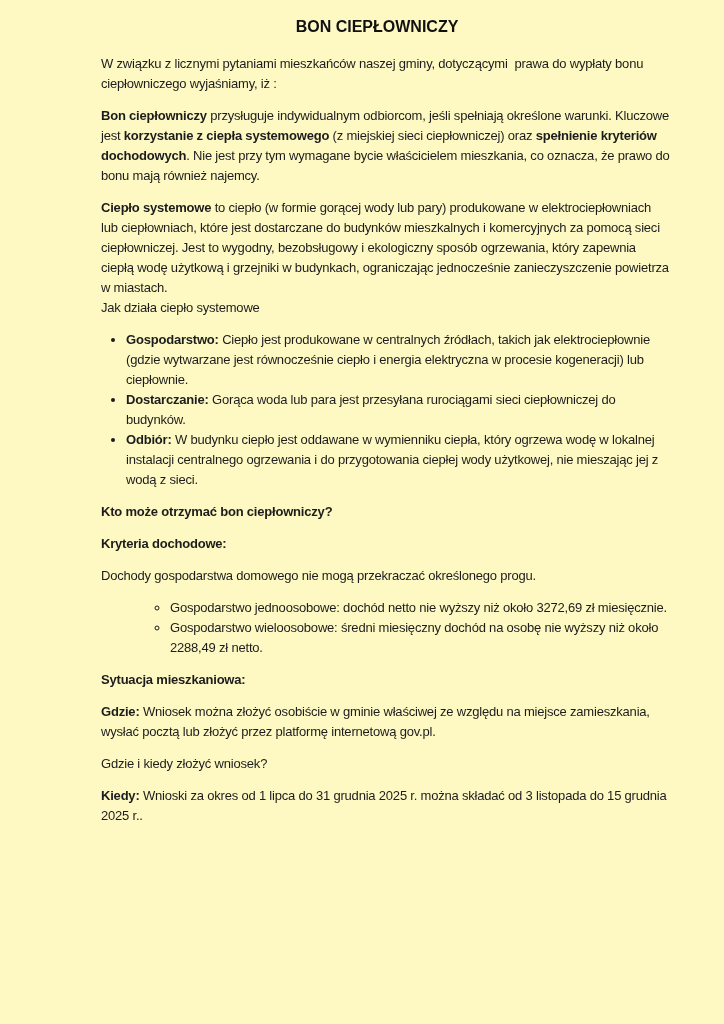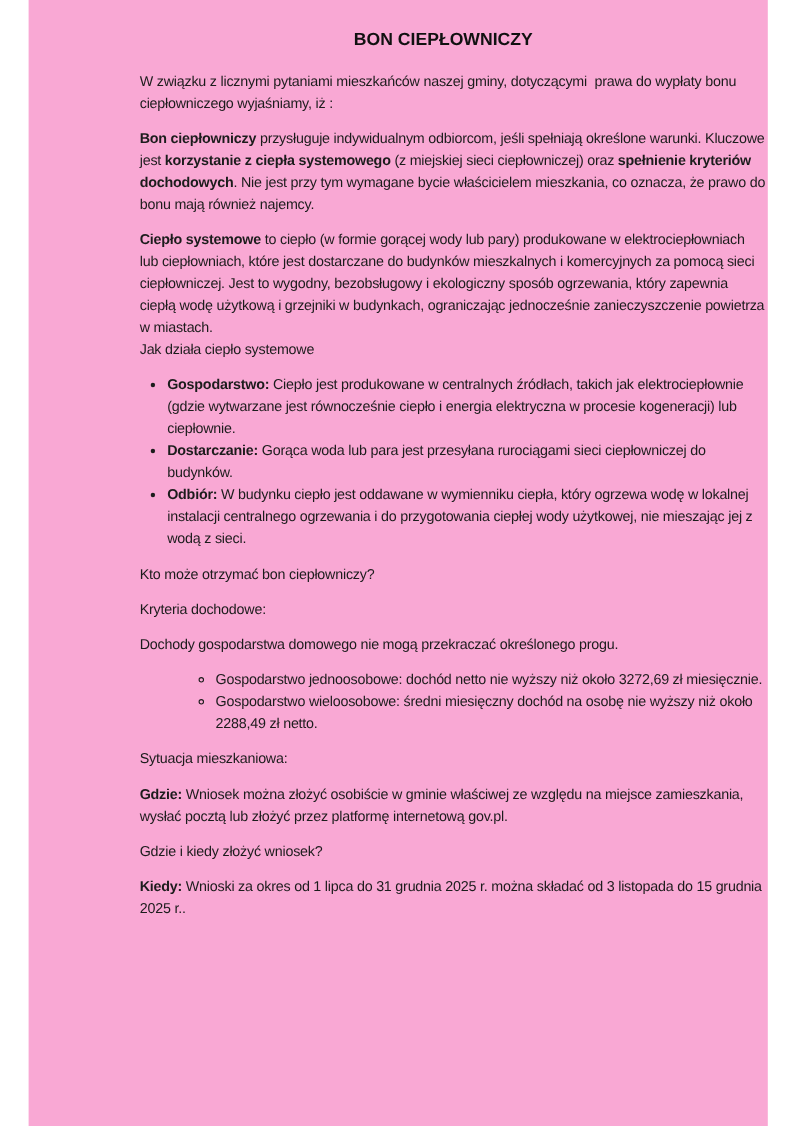--- a/index.html
+++ b/index.html
@@ -1,42 +1,42 @@
 <!DOCTYPE html>
 <html lang="pl"><head>
 <meta charset="utf-8">
 <style>
   * { margin: 0; padding: 0; box-sizing: border-box; }
   html, body { background: #ffffff; }
   .page {
     position: relative;
-    width: 672px;
+    width: 724px;
     height: 1024px;
     margin: 0 auto;
-    background: #f9a8d4;
-    padding: 26px 54px 0 84px;
+    background: #fef9c3;
+    padding: 16px 54px 0 84px;
     font-family: "Liberation Sans", sans-serif;
     font-size: 13px;
     line-height: 20px;
     letter-spacing: -0.2px;
     color: #1c1c1c;
     overflow: hidden;
   }
   .content { width: 586px; }
   .doc-title {
     font-size: 16px;
     font-weight: bold;
     text-align: center;
     letter-spacing: 0;
     line-height: 22px;
     margin-bottom: 16px;
     color: #111111;
   }
   p { margin: 0 0 12px 17px; white-space: pre-wrap; }
-  p.heading { font-weight: normal; }
+  p.heading { font-weight: bold; }
   strong { font-weight: bold; }
   ul.main-list {
     margin: 0 0 12px 0;
     padding-left: 42px;
     list-style-type: disc;
   }
   ul.sub-list {
     margin: 0 0 12px 0;
     padding-left: 86px;
     list-style-type: circle;

